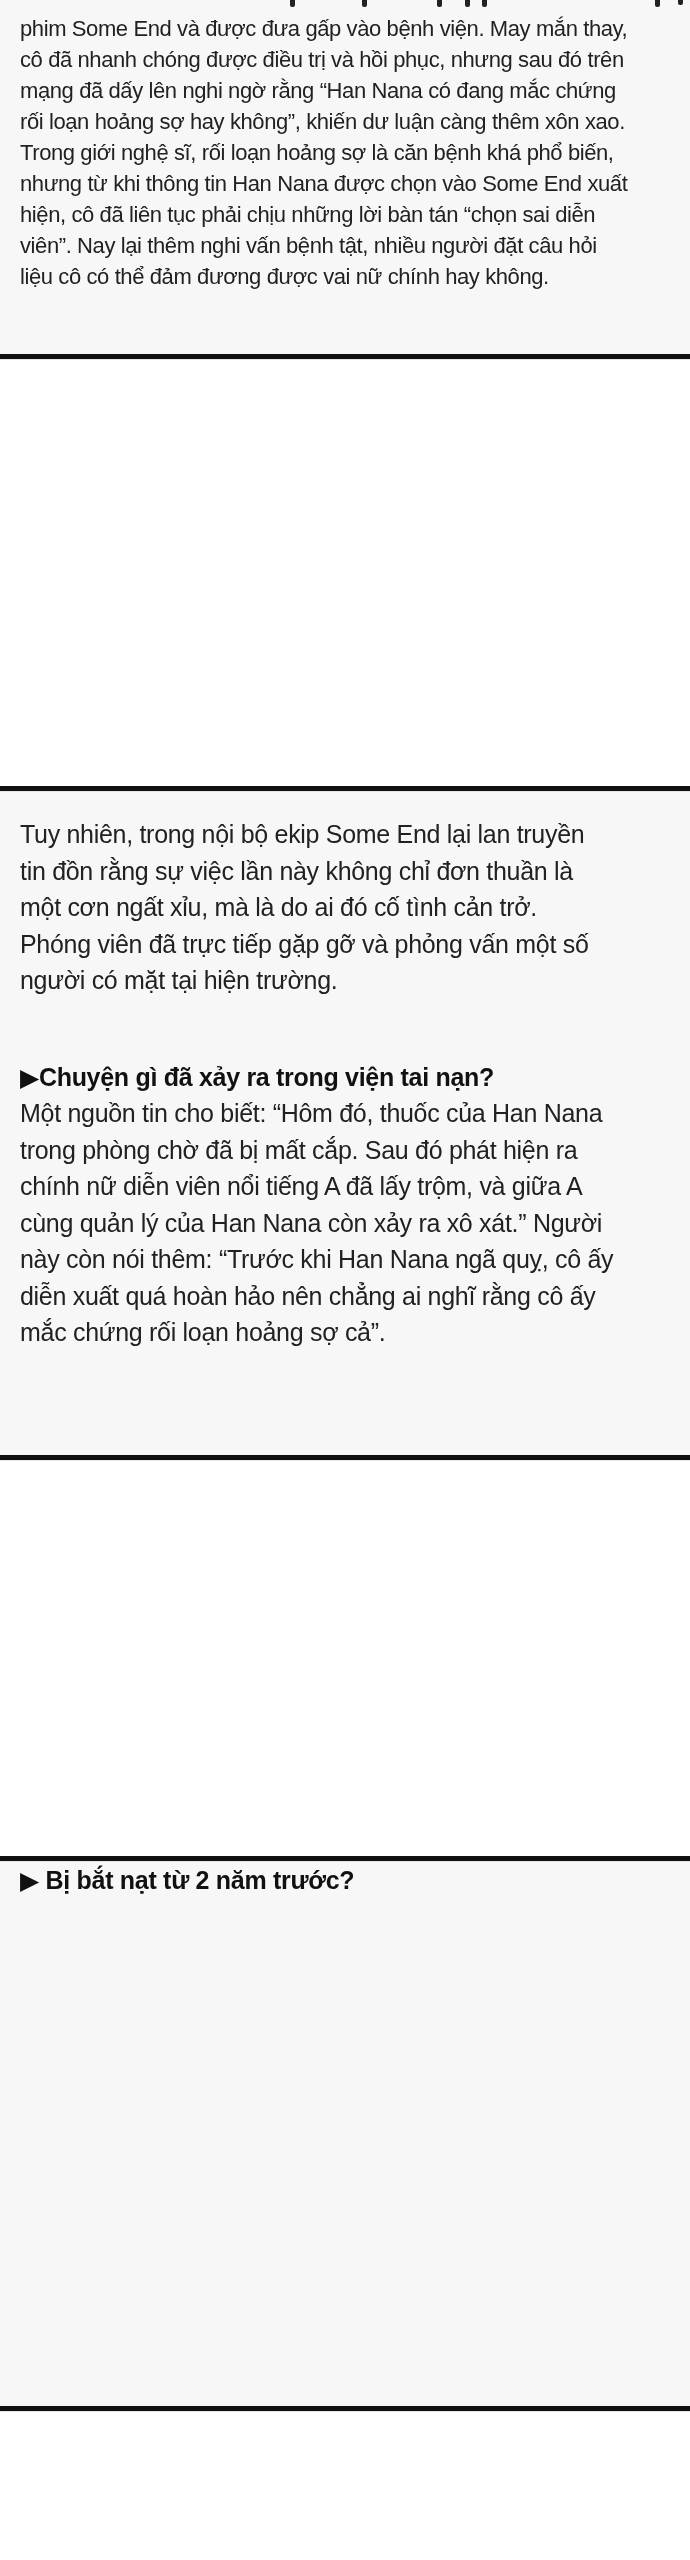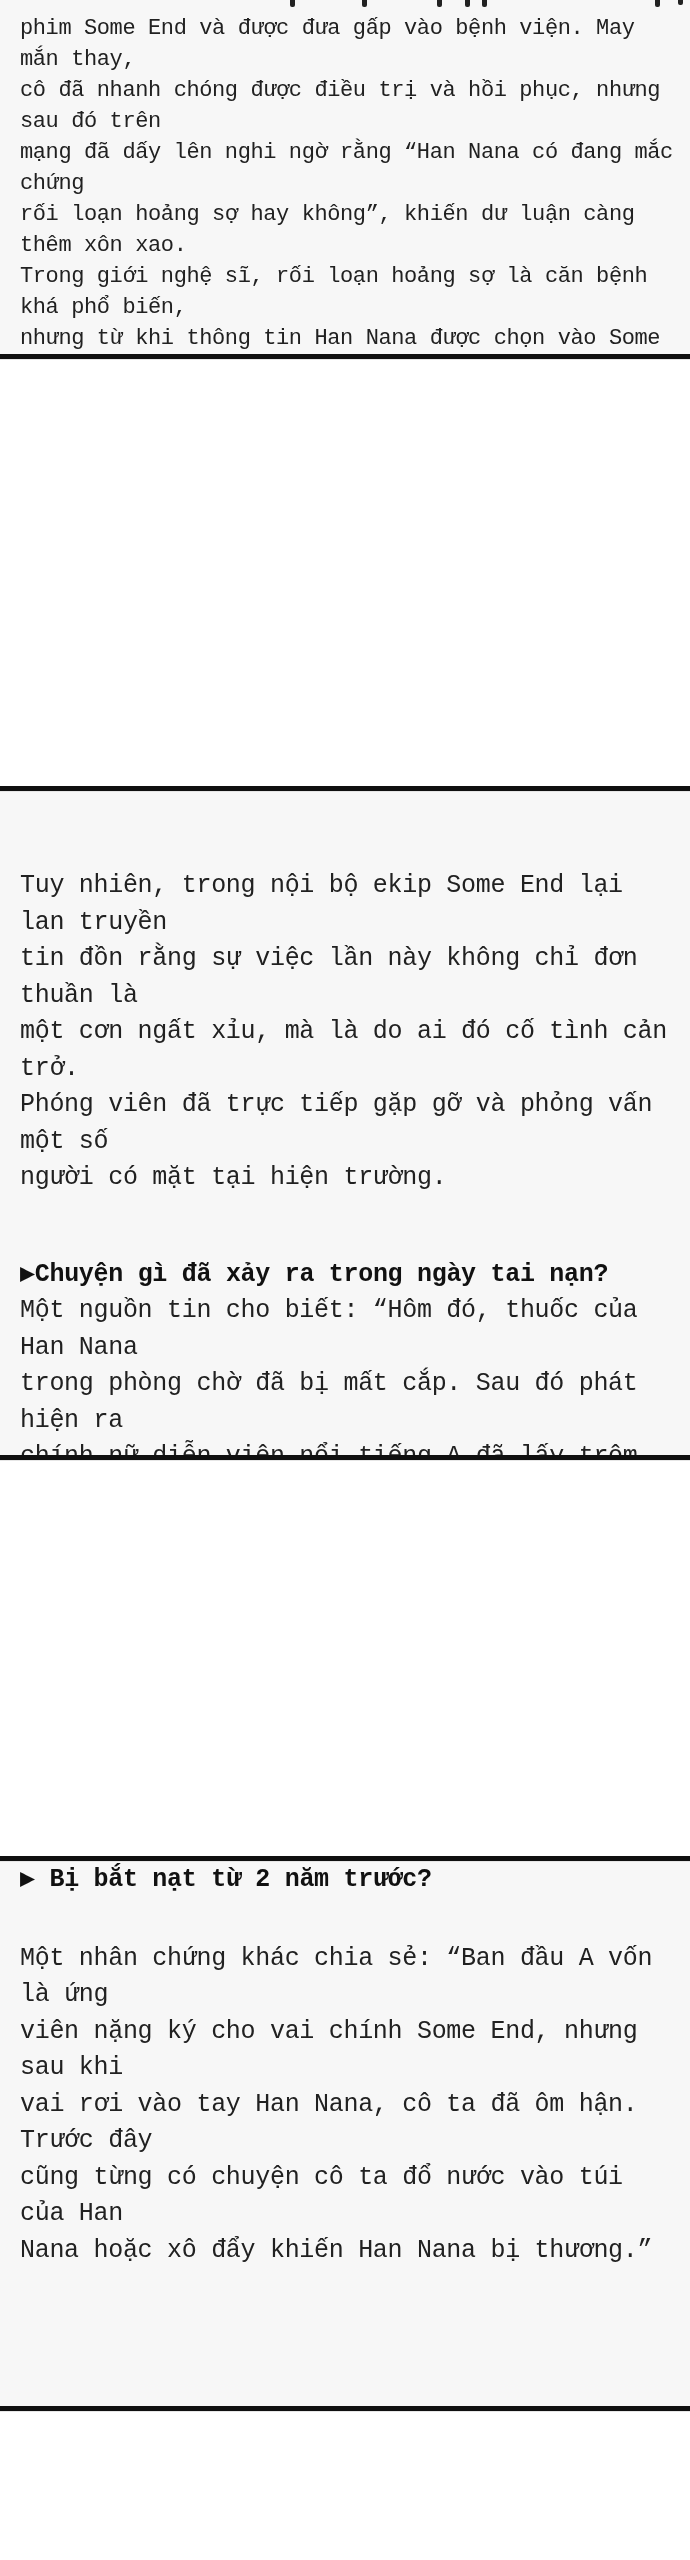--- a/index.html
+++ b/index.html
@@ -8,21 +8,20 @@
     background: #ffffff;
     width: 690px;
     font-family: "Liberation Sans", "DejaVu Sans", sans-serif;
   }
   .page {
     position: relative;
     width: 690px;
     height: 2560px;
     background: #ffffff;
     overflow: hidden;
-    font-family: Liberation Mono, monospace;
   }
   .panel {
     position: relative;
     overflow: hidden;
     box-sizing: border-box;
   }
   .text-panel {
     background: #f7f7f7;
     padding-left: 20px;
     padding-right: 12px;
@@ -31,21 +30,21 @@
   .blank-panel {
     background: #ffffff;
   }
   .divider {
     height: 6px;
     background: #101010;
     border-bottom: 1px solid #e6e6e6;
     box-sizing: border-box;
   }
   .s1 { height: 354px; padding-top: 13px; }
-  .s2 { height: 663px; padding-top: 76px; }
+  .s2 { height: 663px; padding-top: 24px; }
   .s3 { height: 544px; }
   .g1 { height: 426px; }
   .g2 { height: 395px; }
   .g3 { height: 148px; }
 
   p.body-sm {
     margin: 0;
     font-size: 22px;
     line-height: 31px;
     letter-spacing: -0.4px;
@@ -113,39 +112,34 @@
   <div class="divider"></div>
   <section class="panel blank-panel g1"></section>
   <div class="divider"></div>
 
   <section class="panel text-panel s2">
     <p class="body-lg para1">Tuy nhiên, trong nội bộ ekip Some End lại lan truyền
 tin đồn rằng sự việc lần này không chỉ đơn thuần là
 một cơn ngất xỉu, mà là do ai đó cố tình cản trở.
 Phóng viên đã trực tiếp gặp gỡ và phỏng vấn một số
 người có mặt tại hiện trường.</p>
-    <h3 class="heading">▶Chuyện gì đã xảy ra trong ngày tai nạn?</h3>
+    <h3 class="heading">▶Chuyện gì đã xảy ra trong viện tai nạn?</h3>
     <p class="body-lg para2">Một nguồn tin cho biết: “Hôm đó, thuốc của Han Nana
 trong phòng chờ đã bị mất cắp. Sau đó phát hiện ra
 chính nữ diễn viên nổi tiếng A đã lấy trộm, và giữa A
 cùng quản lý của Han Nana còn xảy ra xô xát.” Người
 này còn nói thêm: “Trước khi Han Nana ngã quỵ, cô ấy
 diễn xuất quá hoàn hảo nên chẳng ai nghĩ rằng cô ấy
 mắc chứng rối loạn hoảng sợ cả”.</p>
   </section>
 
   <div class="divider"></div>
   <section class="panel blank-panel g2"></section>
   <div class="divider"></div>
 
   <section class="panel text-panel s3">
     <h3 class="heading">▶ Bị bắt nạt từ 2 năm trước?</h3>
-    <p class="body-lg para1">Một nhân chứng khác chia sẻ: “Ban đầu A vốn là ứng
-viên nặng ký cho vai chính Some End, nhưng sau khi
-vai rơi vào tay Han Nana, cô ta đã ôm hận. Trước đây
-cũng từng có chuyện cô ta đổ nước vào túi của Han
-Nana hoặc xô đẩy khiến Han Nana bị thương.”</p>
   </section>
 
   <div class="divider"></div>
   <section class="panel blank-panel g3"></section>
 
 </div>
 
 </body></html>

